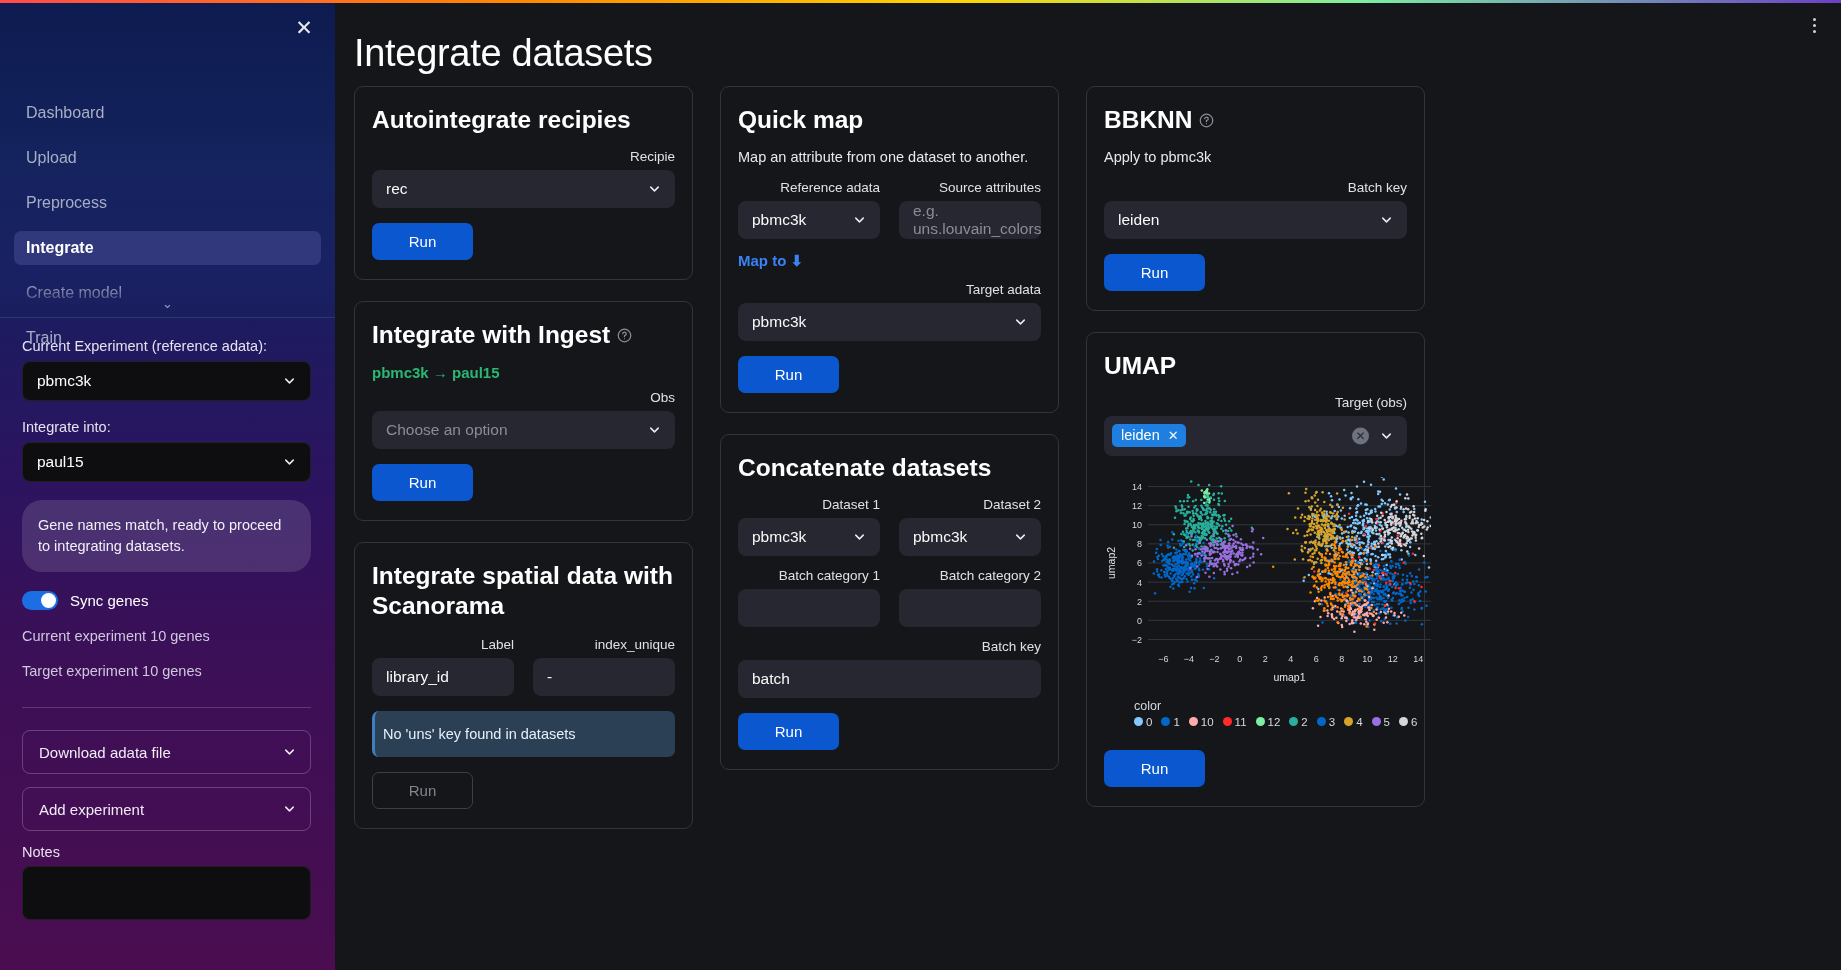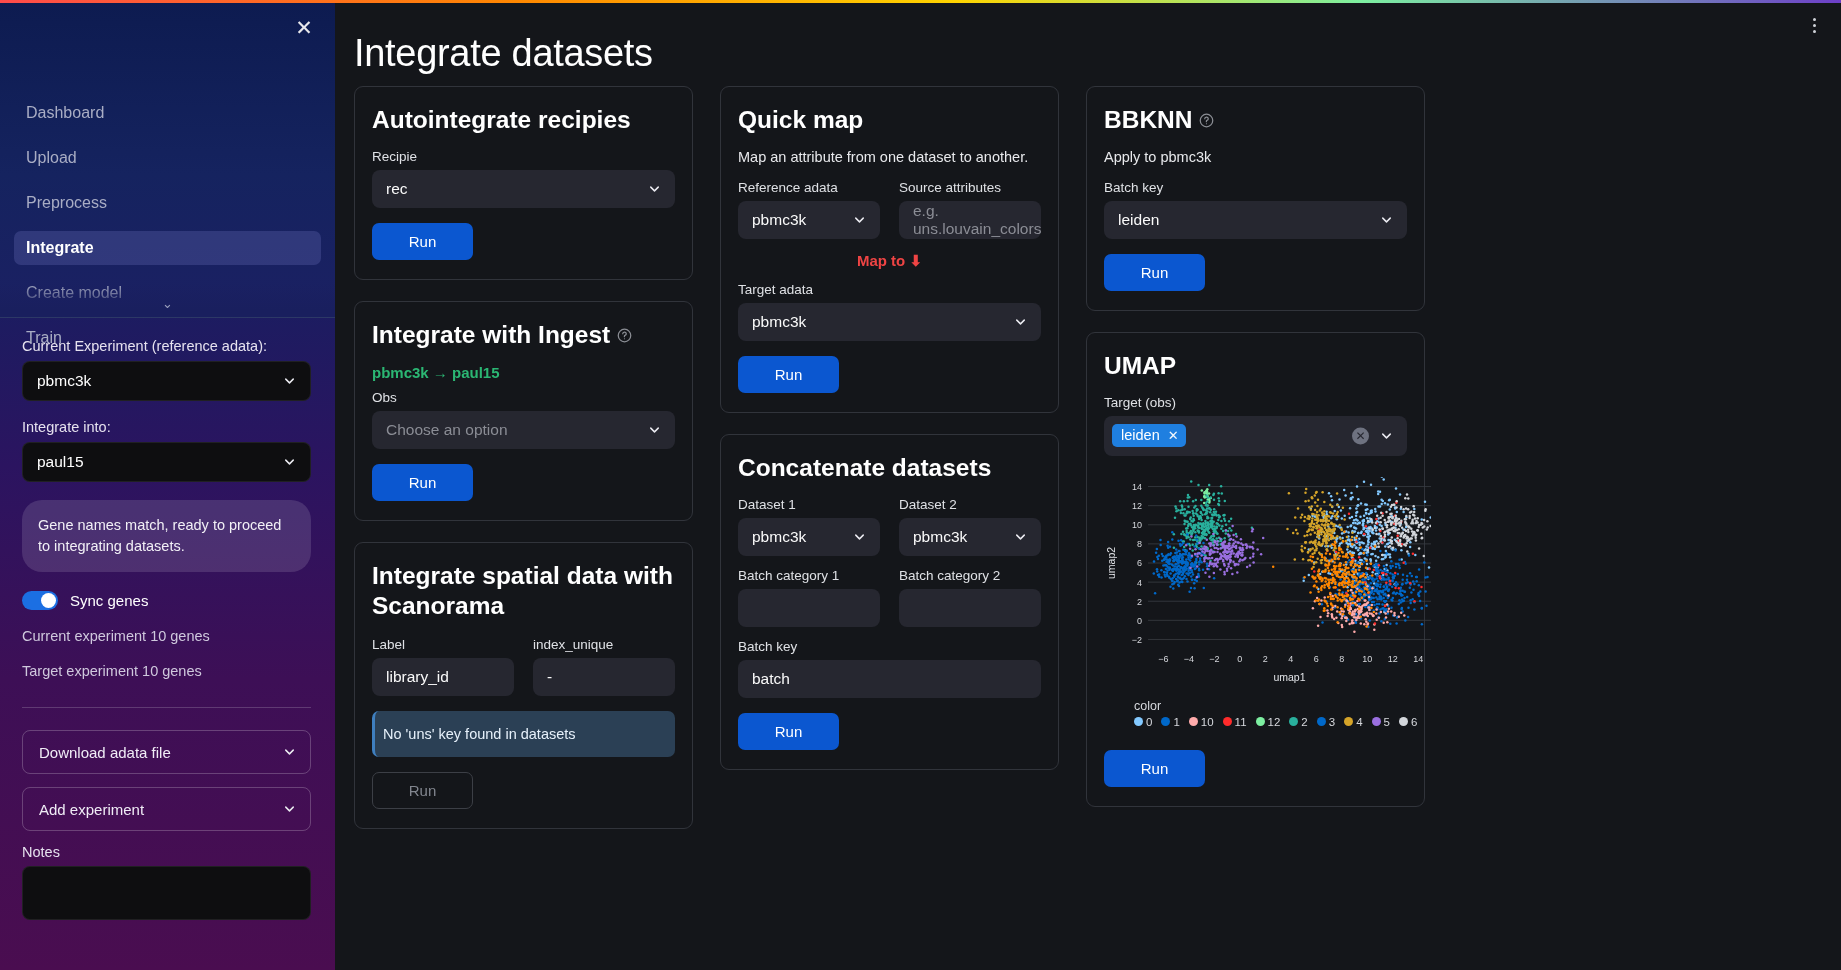--- a/index.html
+++ b/index.html
@@ -120,41 +120,41 @@
     border: 1px solid #31343b; border-radius: 9px;
     background: #14161a; padding: 18px 17px 19px 17px;
   }
   .card-title {
     font-size: 24.5px; font-weight: 700; color: #ffffff;
     line-height: 1.22; margin-bottom: 14px; display: flex; align-items: center; gap: 7px;
   }
   .card-title.two-line { margin-bottom: 16px; }
   .help-icon { flex: none; opacity: 0.72; }
   .card-sub { font-size: 14.5px; color: #e8e9ec; margin-bottom: 15px; }
-  .field-label { font-size: 13.5px; color: #dfe1e5; margin-bottom: 6px; }
+  .field-label { font-size: 13.5px; color: #dfe1e5; margin-bottom: 6px; text-align: right; }
   .sel, .inp {
     position: relative; height: 38px; border-radius: 8px;
     background: #262730; border: none;
     display: flex; align-items: center; padding: 0 14px;
     font-size: 15.5px; color: #fafafa; cursor: pointer;
   }
   .inp { cursor: text; }
   .inp.ph { color: #8b8d95; }
   .run-btn {
     margin-top: 15px; width: 101px; height: 37px; border-radius: 7px;
     background: #0b57d0; color: #ffffff; font-size: 15px;
     display: flex; align-items: center; justify-content: center; cursor: pointer;
     border: none; font-family: inherit;
   }
   .run-btn.disabled {
     background: transparent; border: 1px solid #3c3f46; color: #82868f; cursor: default;
   }
   .green-arrow { color: #2bb673; font-size: 15px; font-weight: 700; margin-bottom: 9px; }
   .map-to {
-    text-align: center; color: #ef4444; font-size: 15px; font-weight: 600;
+    text-align: left; color: #3b82f6; font-size: 15px; font-weight: 600;
     margin: 13px 0 12px 0;
   }
   .row2 { display: flex; gap: 19px; }
   .row2 > div { flex: 1; min-width: 0; }
   .info-box {
     background: #2b4055; border-left: 3px solid #3f7fbf;
     border-radius: 7px; padding: 15px 8px; font-size: 14.5px; color: #e7f1fb;
     margin-top: 15px;
   }
   .spacer-12 { height: 12px; }

